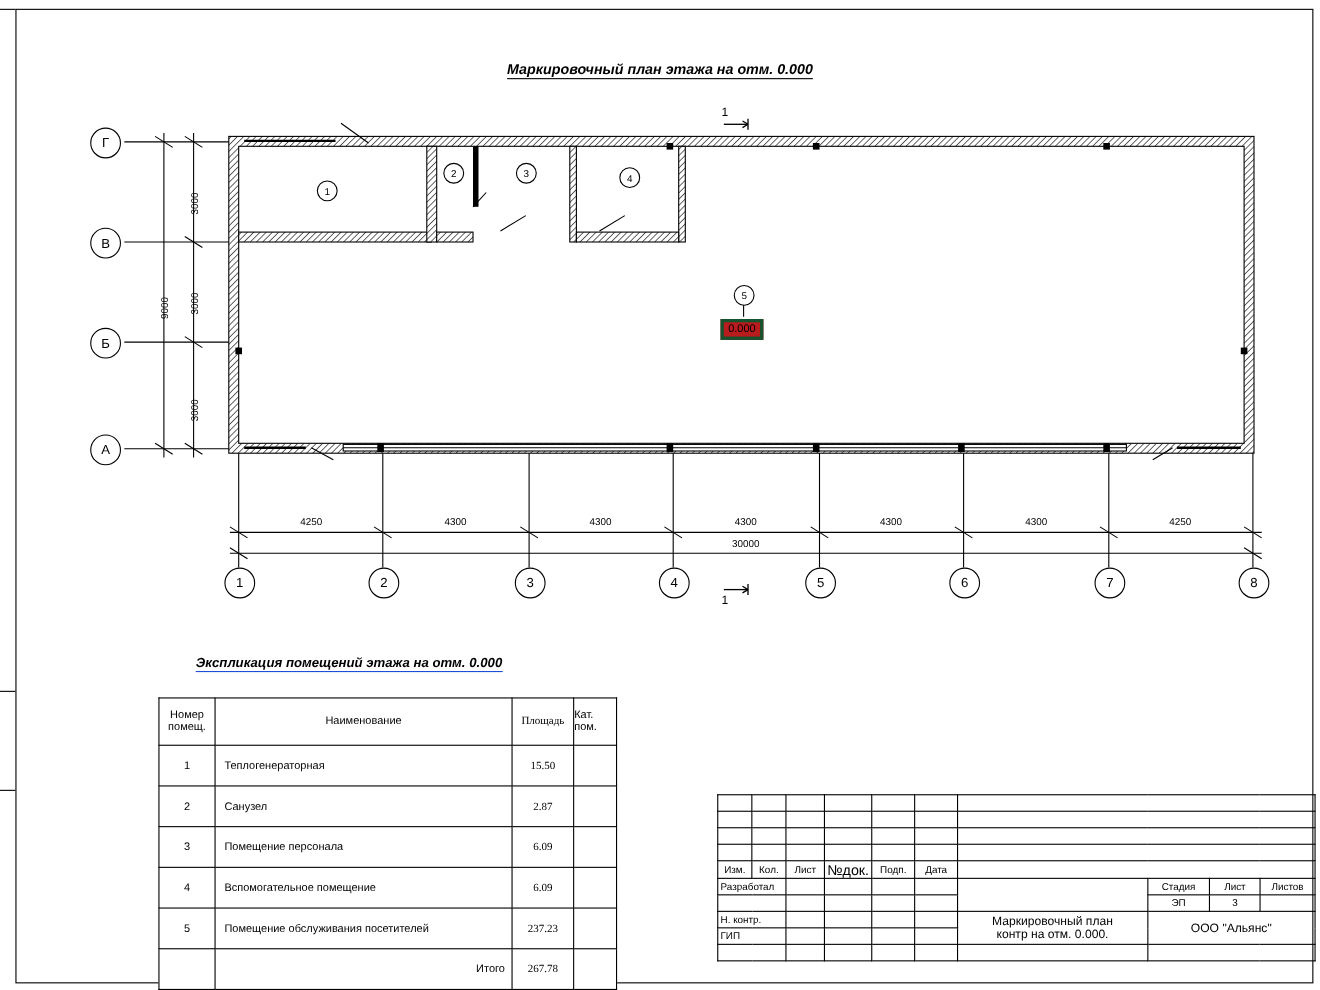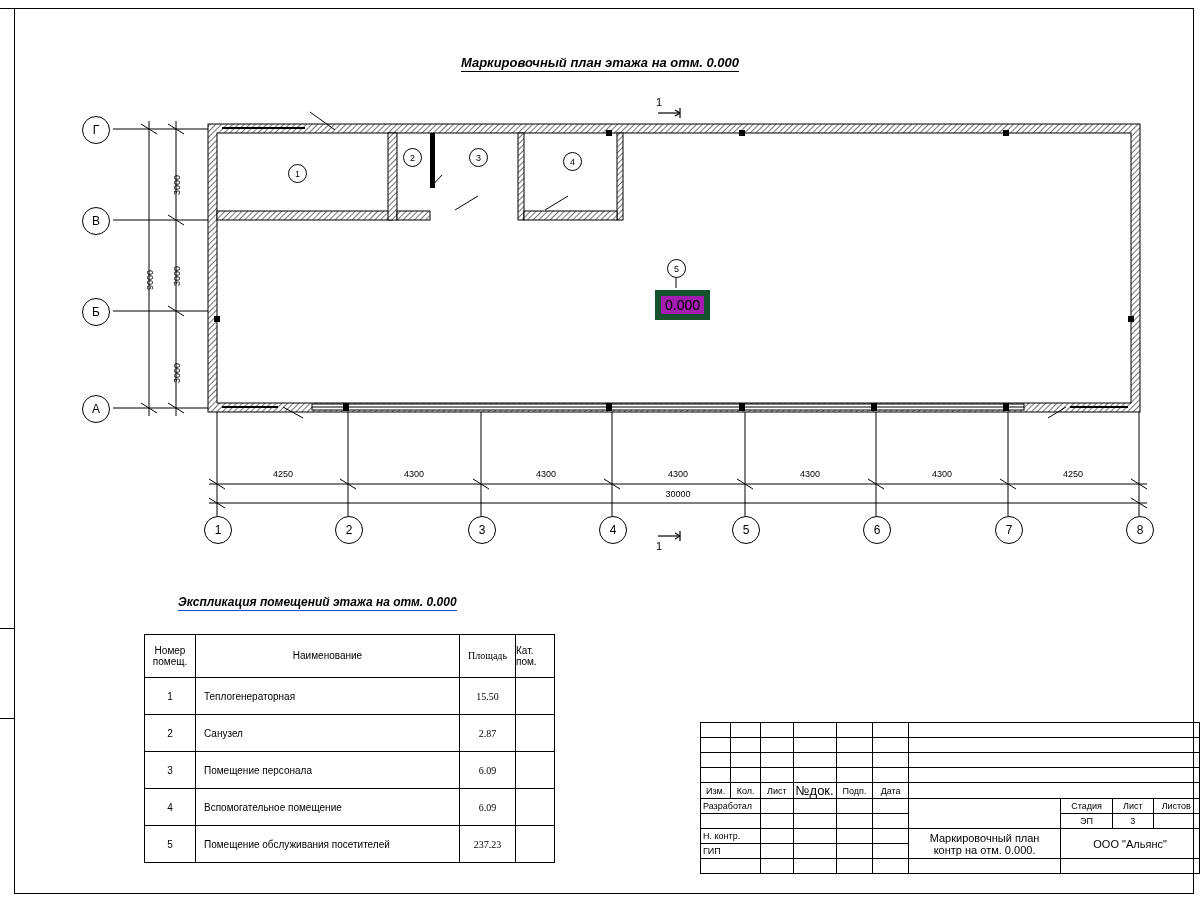--- a/index.html
+++ b/index.html
@@ -24,22 +24,22 @@
     display:flex;align-items:center;justify-content:center;
     font-size:11px;background:#fff;
   }
   .bub.ax{width:26px;height:26px;font-size:12px;}
   .bub.room{width:17px;height:17px;font-size:9px;}
 
   .dimtxt{position:absolute;font-size:9px;text-align:center;}
   .dimtxt.vert{transform:rotate(-90deg);transform-origin:left top;white-space:nowrap;}
 
   .lvlbox{
-    position:absolute;border:6px solid #14532d;background:#a21caf;
-    font-size:14px;padding:1px 4px;
+    position:absolute;border:3px solid #14532d;background:#b91c1c;
+    font-size:10px;padding:1px 4px;
   }
 
   .sec-mark{position:absolute;font-size:11px;}
 
   
   .expl-title{
     position:absolute;left:178px;top:595px;font-style:italic;font-weight:bold;font-size:12px;
   }
   .expl-title span{border-bottom:1px solid #1d4ed8;padding-bottom:1px;}
   table.expl{
@@ -49,21 +49,21 @@
   table.expl .c-num{width:50px;text-align:center;height:36px;}
   table.expl .c-name{width:255px;padding-left:8px;}
   table.expl .c-area{width:55px;text-align:center;font-family:Liberation Serif, serif;}
   table.expl .c-cat{width:38px;text-align:left;}
   table.expl thead td{text-align:center;line-height:1.15;height:42px;vertical-align:middle;}
   table.expl tbody td{height:33px;}
   table.expl .total-label{text-align:right;padding-right:6px;}
 
   
   .stamp{position:absolute;left:652px;top:722px;font-size:10px;}
-  .stamp table{border-collapse:collapse;margin-left:48px;}
+  .stamp table{border-collapse:collapse;}
   .stamp td{border:1px solid #000;padding:0 2px;font-size:9px;vertical-align:middle;}
   .stamp .tall{height:14px;}
   .stamp .lbl{font-size:9px;}
   .stamp .c-center{text-align:center;}
   .stamp .big{font-size:11px;text-align:center;}
 </style>
 </head>
 <body>
 
 <div class="sheet-border"></div>
@@ -291,20 +291,26 @@
       <td class="c-name">Вспомогательное помещение</td>
       <td class="c-area">6.09</td>
       <td class="c-cat"></td>
     </tr>
     <tr>
       <td class="c-num">5</td>
       <td class="c-name">Помещение обслуживания посетителей</td>
       <td class="c-area">237.23</td>
       <td class="c-cat"></td>
     </tr>
+    <tr>
+      <td class="c-num"></td>
+      <td class="c-name total-label">Итого</td>
+      <td class="c-area">267.78</td>
+      <td class="c-cat"></td>
+    </tr>
   </tbody>
 </table>
 
 <div class="stamp">
   <table>
     <tbody>
         <tr>
       <td class="tall" style="width:26px;"></td>
           <td class="tall" style="width:26px;"></td>
       <td class="tall" style="width:30px;"></td>

